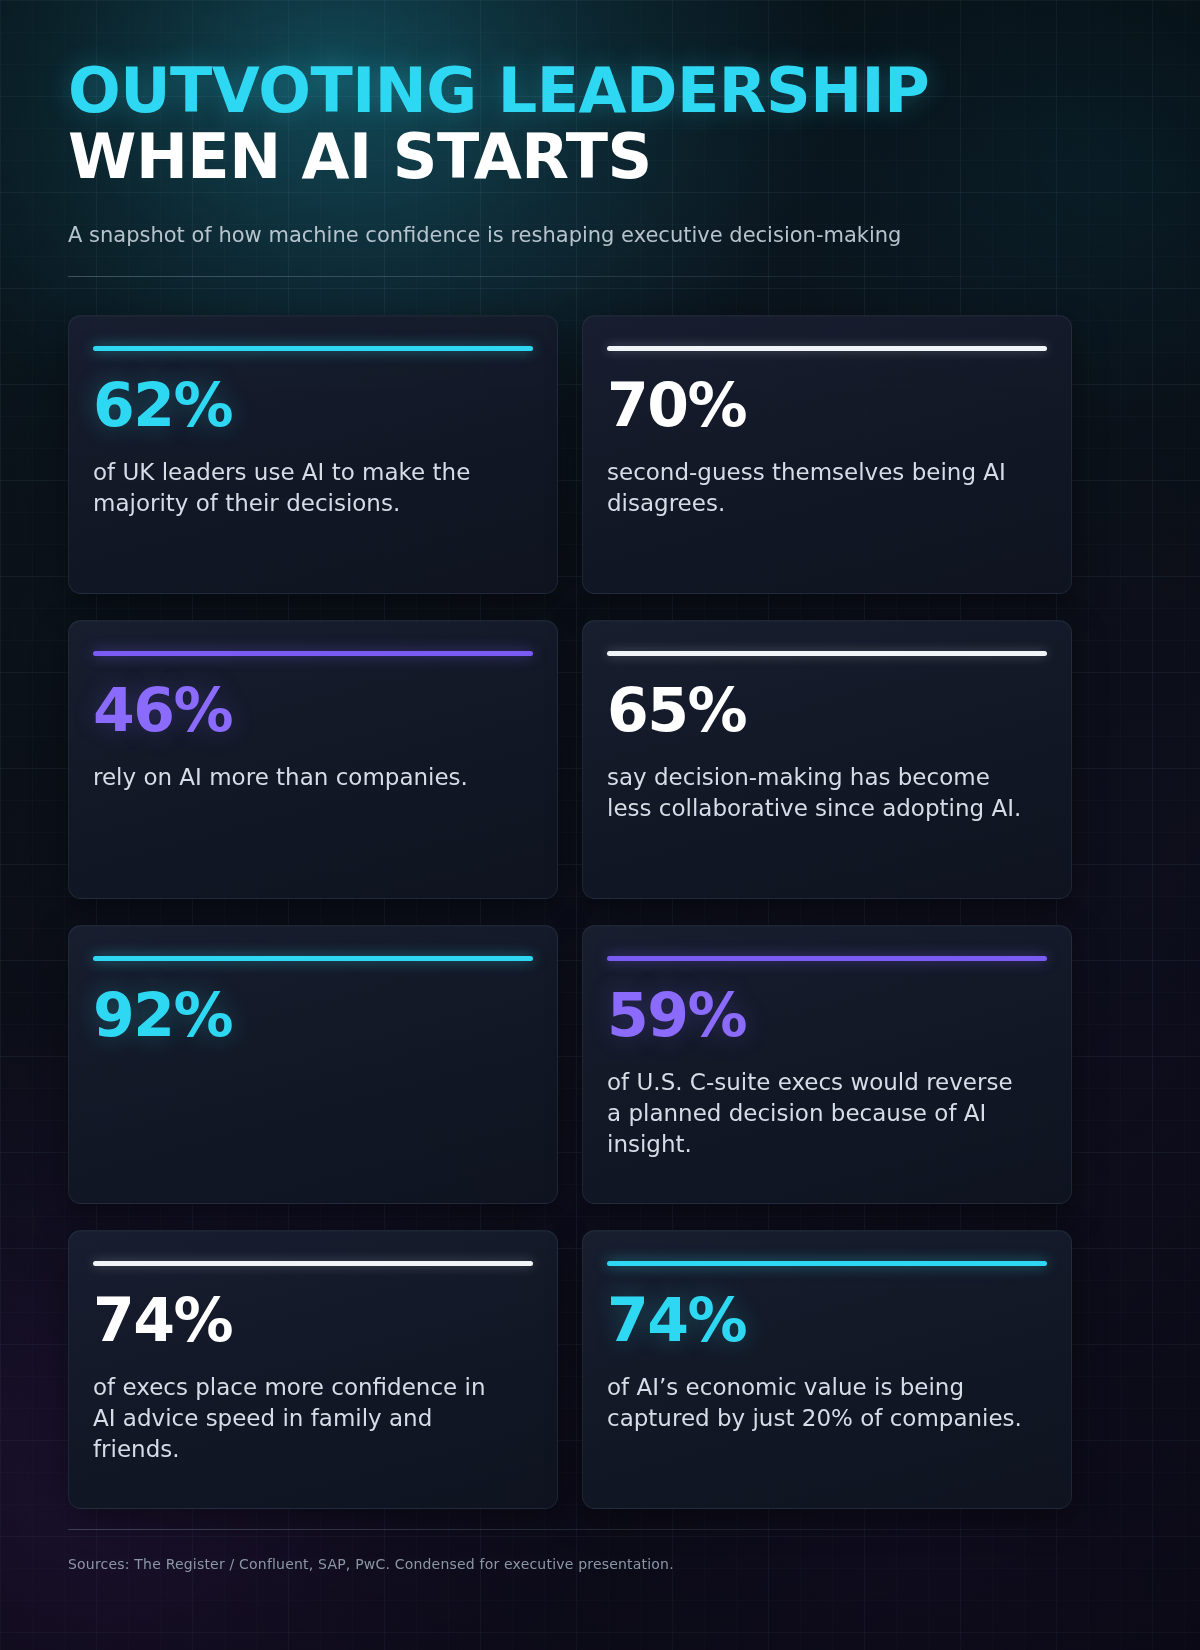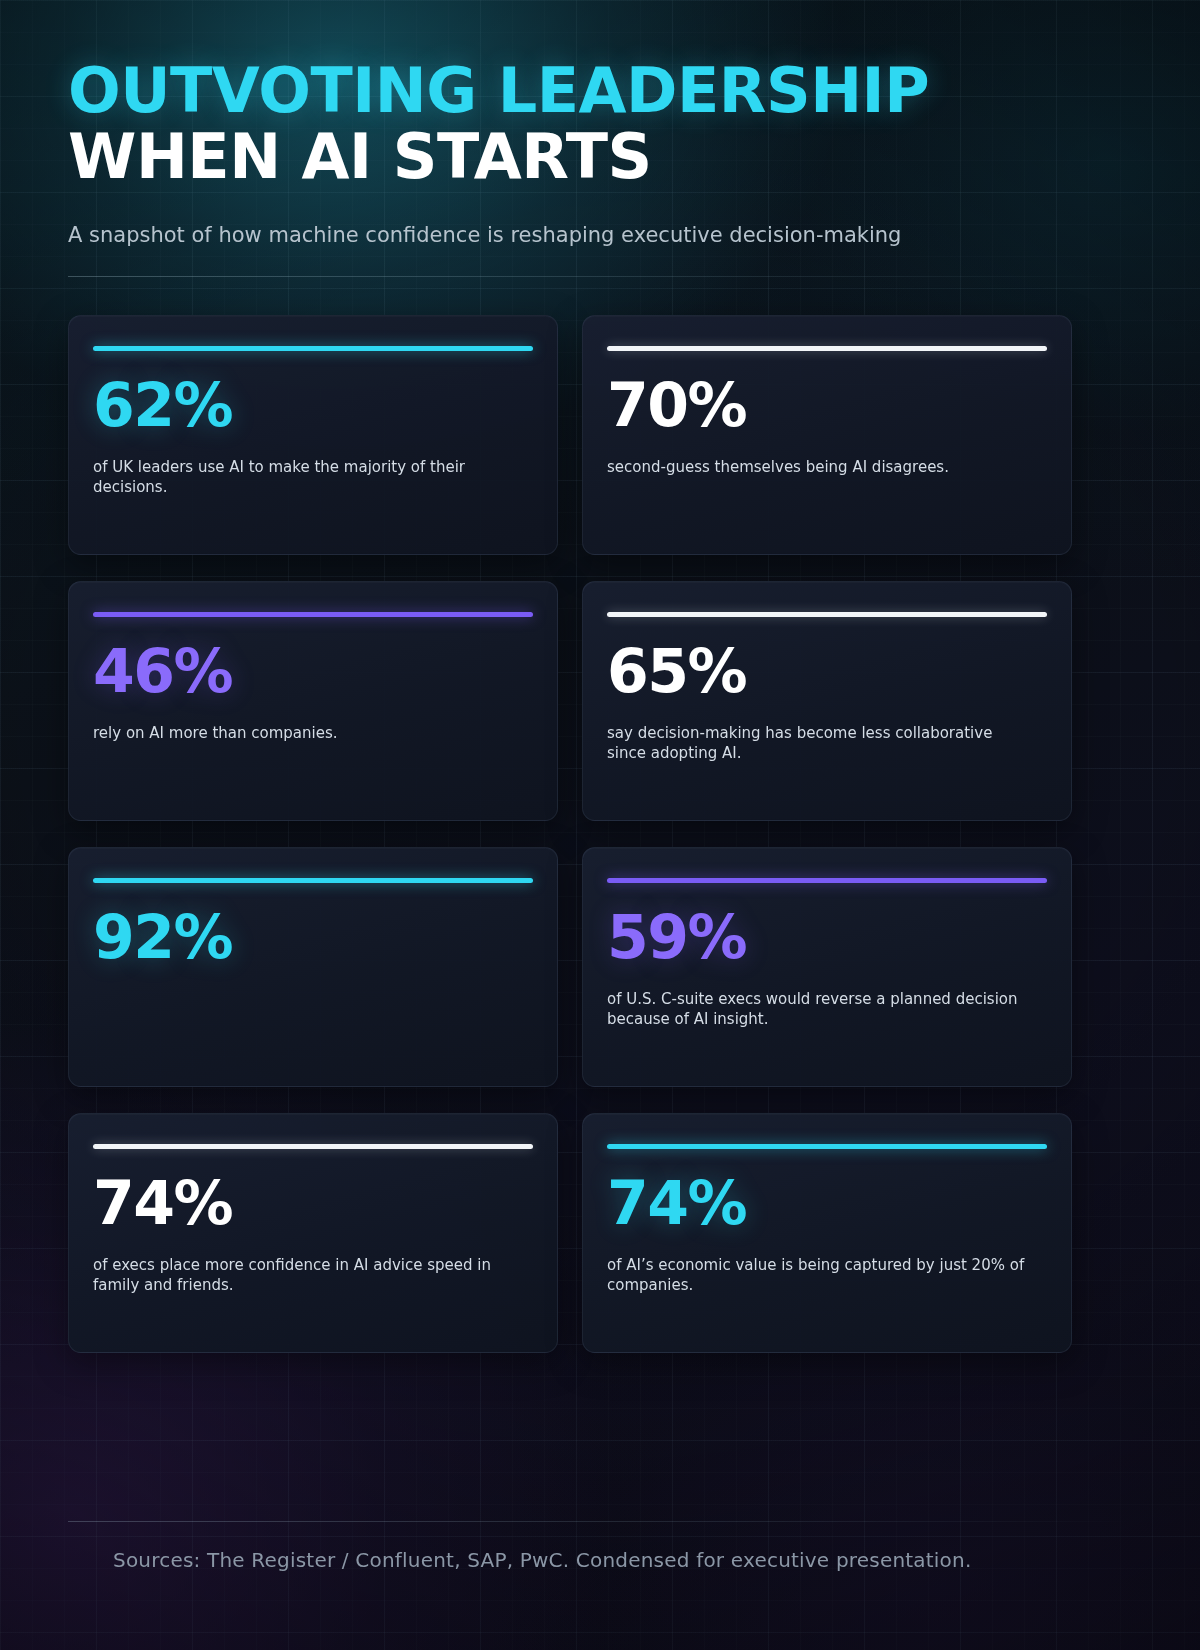--- a/index.html
+++ b/index.html
@@ -92,21 +92,21 @@
   
   .grid {
     margin-top: 38px;
     display: grid;
     grid-template-columns: 490px 490px;
     gap: 26px 24px;
   }
 
   .card {
     position: relative;
-    height: 240px;
+    height: 279px;
     border-radius: 13px;
     background: linear-gradient(165deg, rgba(24,31,48,0.97) 0%, rgba(18,24,38,0.97) 55%, rgba(15,20,32,0.97) 100%);
     border: 1px solid rgba(120,150,175,0.13);
     box-shadow: 0 10px 34px rgba(0,0,0,0.40), inset 0 1px 0 rgba(255,255,255,0.025);
     padding: 30px 24px 15px 24px;
   }
 
   .accent {
     height: 5px;
     border-radius: 3px;
@@ -130,44 +130,43 @@
     font-weight: 700;
     line-height: 1.0;
     letter-spacing: -1.5px;
     margin-bottom: 22px;
   }
   .stat.cyan   { color: #2fd8f2; text-shadow: 0 0 24px rgba(47,216,242,0.28); }
   .stat.white  { color: #ffffff; }
   .stat.violet { color: #8a6bfb; text-shadow: 0 0 24px rgba(122,92,245,0.28); }
 
   .desc {
-    font-size: 15px;
+    font-size: 23px;
     line-height: 1.36;
     color: #d5dde6;
     font-weight: 400;
     max-width: 420px;
   }
 
   
   .footer {
     position: absolute;
     left: 68px;
     right: 68px;
     bottom: 78px;
   }
   .footer-rule {
     height: 1px;
     background: linear-gradient(90deg, rgba(176,205,218,0.26) 0%, rgba(150,185,200,0.12) 65%, rgba(150,185,200,0.00) 100%);
     margin-bottom: 26px;
   }
   .footer-text {
-    font-size: 20px;
+    font-size: 14px;
     color: #8b97a6;
     letter-spacing: 0.2px;
-    margin-left: 45px;
   }
 </style>
 </head>
 <body>
 
 <div class="bg-base"></div>
 <div class="bg-grid"></div>
 <div class="bg-grid-fine"></div>
 <div class="bg-vignette"></div>
 

